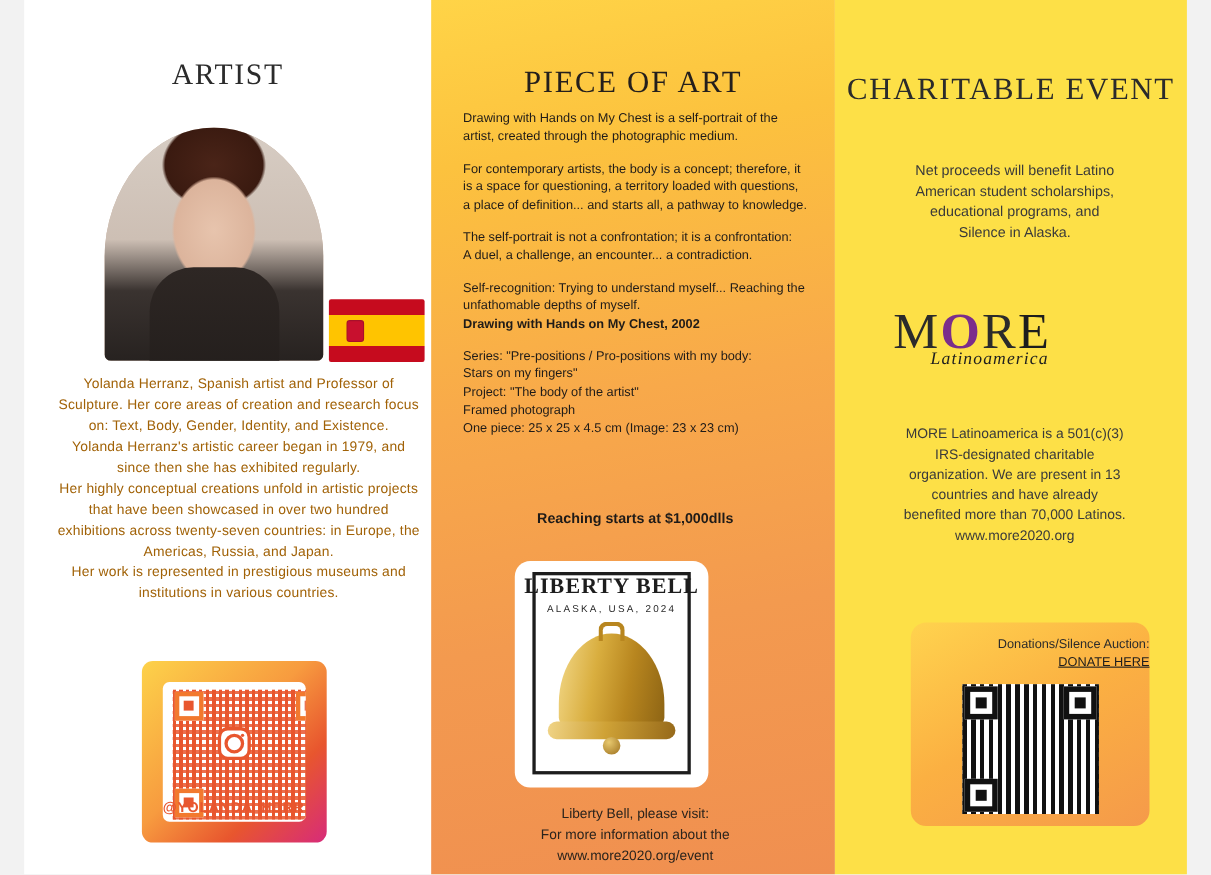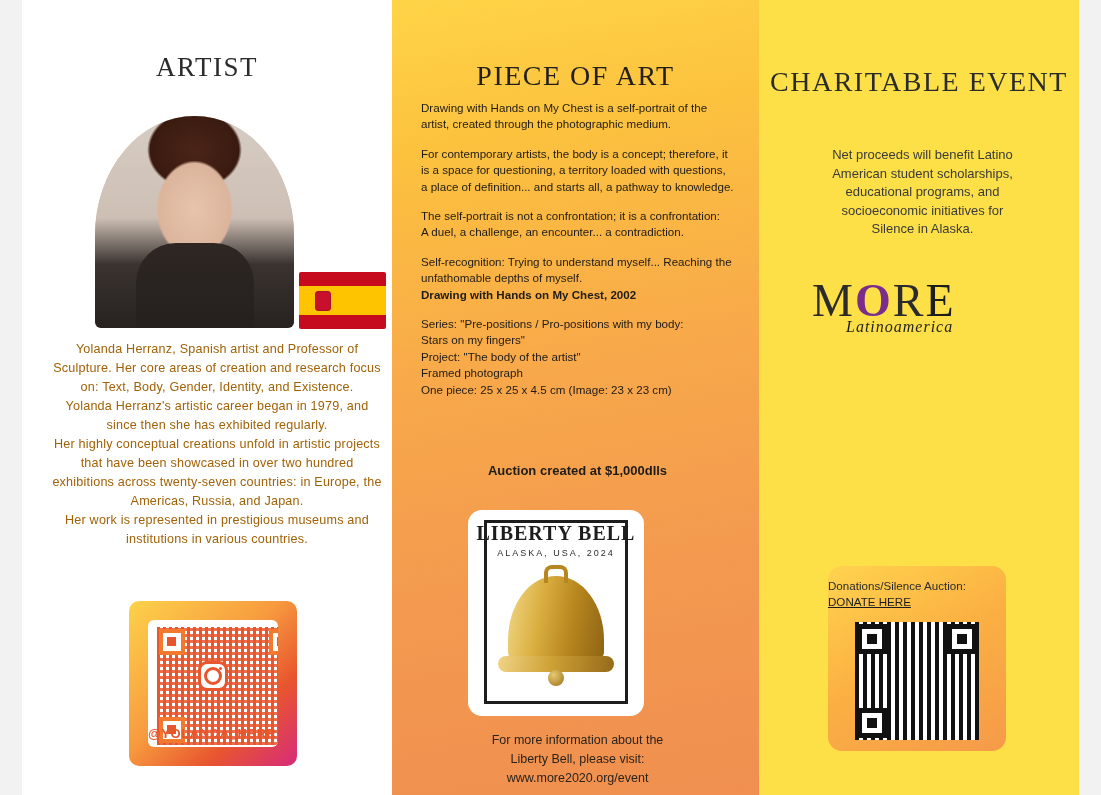--- a/index.html
+++ b/index.html
@@ -216,24 +216,24 @@
     position:absolute; left: 34px; top: 40px;
     font-family:"Liberation Serif", serif;
     font-style: italic; font-size:16px; color:#1f1f1f; letter-spacing:1px;
   }
   .more-desc {
     position:absolute; left:790px; top:385px; width:265px;
     text-align:center; font-size:12.6px; line-height:18.5px; color:#3a3a3a;
   }
   .donate-card {
     position:absolute; left:828px; top:566px;
-    width:178px; height:185px;
+    width:217px; height:185px;
     border-radius:14px;
     background: linear-gradient(150deg,#ffd34e 0%, #fbb042 48%, #f59a4a 100%);
-    text-align:left;
+    text-align:right;
   }
   .donate-title { margin-top:13px; font-size:11.6px; color:#2b2b2b; }
   .donate-link { font-size:11.6px; color:#1d1d1d; text-decoration:underline; display:inline-block; margin-top:3px; }
   .qr2 {
     position:absolute; left:50%; top:56px; transform:translateX(-50%);
     width:124px;height:118px;background:#fff;
     background-image:
       repeating-linear-gradient(90deg,#111 0 4px, #fff 4px 8px),
       repeating-linear-gradient(0deg, rgba(17,17,17,.9) 0 4px, rgba(255,255,255,0) 4px 8px);
   }
@@ -296,56 +296,63 @@
     <p>A duel, a challenge, an encounter... a contradiction.</p>
     <p class="tight">Self-recognition: Trying to understand myself... Reaching the unfathomable depths of myself.</p>
     <p><b>Drawing with Hands on My Chest, 2002</b></p>
     <p class="tight">Series: "Pre-positions / Pro-positions with my body:</p>
     <p class="tight">Stars on my fingers"</p>
     <p class="tight">Project: "The body of the artist"</p>
     <p class="tight">Framed photograph</p>
     <p class="tight">One piece: 25 x 25 x 4.5 cm (Image: 23 x 23 cm)</p>
   </div>
 
-  <div class="auction">Auction created at $1,000dlls</div>
+  <div class="auction">Reaching starts at $1,000dlls</div>
 
   <div class="bell-card">
     <div class="bell-frame"></div>
     <div class="bell-title">LIBERTY BELL</div>
     <div class="bell-sub">ALASKA, USA, 2024</div>
     <div class="bell"></div>
     <div class="bell-lip"></div>
     <div class="bell-clap"></div>
   </div>
 
   <div class="mid-foot">
+    <div>Liberty Bell, please visit:</div>
     <div>For more information about the</div>
-    <div>Liberty Bell, please visit:</div>
     <div>www.more2020.org/event</div>
   </div>
 
   <div class="col col-right">
     <div class="head head-event">CHARITABLE EVENT</div>
   </div>
 
   <div class="proceeds">
     <div>Net proceeds will benefit Latino</div>
     <div>American student scholarships,</div>
     <div>educational programs, and</div>
-    <div>socioeconomic initiatives for</div>
     <div>Silence in Alaska.</div>
   </div>
 
   <div class="more-logo">
     <div class="more-text">
       <span>M</span><span class="o">O</span><span>R</span><span class="e">E</span>
     </div>
     <div class="more-sub">Latinoamerica</div>
   </div>
 
+  <div class="more-desc">
+    <div>MORE Latinoamerica is a 501(c)(3)</div>
+    <div>IRS-designated charitable</div>
+    <div>organization. We are present in 13</div>
+    <div>countries and have already</div>
+    <div>benefited more than 70,000 Latinos.</div>
+    <div>www.more2020.org</div>
+  </div>
 
   <div class="donate-card">
     <div class="donate-title">Donations/Silence Auction:</div>
     <a class="donate-link" href="#">DONATE HERE</a>
     <div class="qr2">
       <div class="finder f1">
           <i></i>
         </div>
       <div class="finder f2">
           <i></i>

